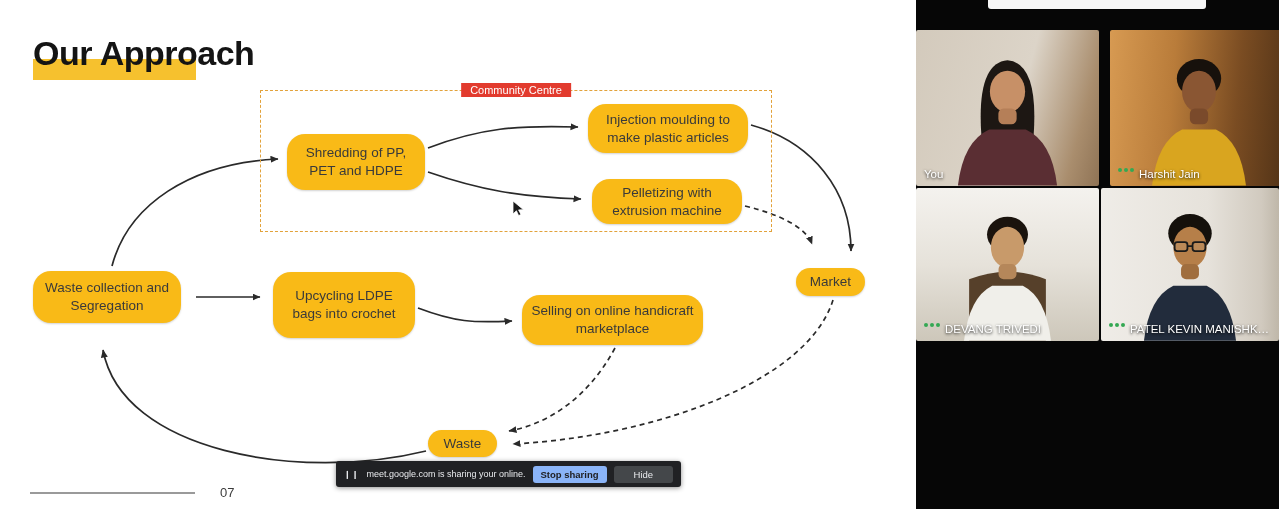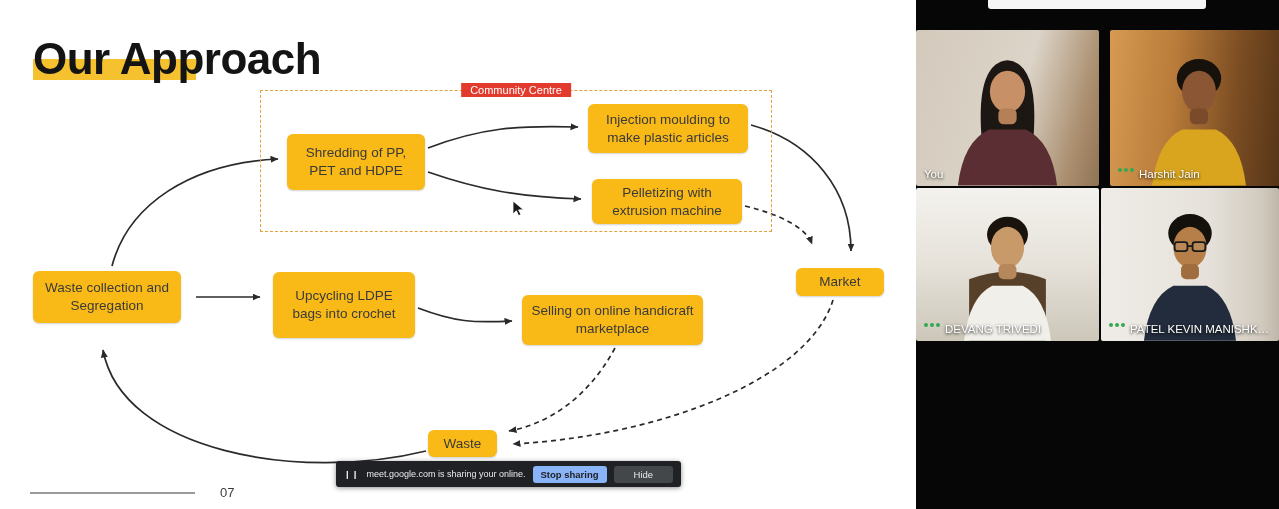--- a/index.html
+++ b/index.html
@@ -2,23 +2,23 @@
 <html><head>
 <meta charset="utf-8">
 <style>
   html,body{margin:0;padding:0;background:#000;}
   .screen{position:relative;width:1279px;height:509px;background:#000;overflow:hidden;
           font-family:"Liberation Sans",sans-serif;}
 
   
   .slide{position:absolute;left:0;top:0;width:916px;height:509px;background:#ffffff;}
   .title-highlight{position:absolute;left:33px;top:59px;width:163px;height:21px;background:#F6C12E;z-index:1;}
-  .slide-title{position:absolute;left:33px;top:34px;margin:0;font-size:44px;font-weight:900;
+  .slide-title{position:absolute;left:33px;top:34px;margin:0;font-size:34px;font-weight:900;
                color:#141414;z-index:2;letter-spacing:-0.5px;}
-  .node{position:absolute;background:#F9BA17;border-radius:6px;display:flex;align-items:center;
+  .node{position:absolute;background:#F9BA17;border-radius:18px;display:flex;align-items:center;
         justify-content:center;text-align:center;color:#3a3a3a;font-size:13.5px;line-height:1.3;
         padding:4px 8px;box-sizing:border-box;box-shadow:0 1px 2px rgba(0,0,0,.18);z-index:3;}
   .community-box{position:absolute;left:260px;top:90px;width:512px;height:142px;
                  border:1.6px dashed #E2A23B;box-sizing:border-box;z-index:2;}
   .community-label{position:absolute;left:50%;top:-8px;transform:translateX(-50%);
                    background:#E23B2E;color:#fff;font-size:11px;padding:1px 9px;white-space:nowrap;}
   .arrows{position:absolute;left:0;top:0;width:916px;height:509px;z-index:2;pointer-events:none;}
   .footer-line{position:absolute;left:30px;top:492px;width:165px;height:2px;background:#9a9a9a;}
   .page-number{position:absolute;left:220px;top:485px;font-size:13px;color:#3c3c3c;}
   .cursor{position:absolute;left:512px;top:200px;z-index:6;}
@@ -95,21 +95,21 @@
     <div class="community-box">
       <div class="community-label">Community Centre</div>
     </div>
 
     <div class="node" style="left:33px;top:271px;width:148px;height:52px;">Waste collection and Segregation</div>
     <div class="node" style="left:287px;top:134px;width:138px;height:56px;">Shredding of PP, PET and HDPE</div>
     <div class="node" style="left:588px;top:104px;width:160px;height:49px;">Injection moulding to make plastic articles</div>
     <div class="node" style="left:592px;top:179px;width:150px;height:45px;">Pelletizing with extrusion machine</div>
     <div class="node" style="left:273px;top:272px;width:142px;height:66px;">Upcycling LDPE bags into crochet</div>
     <div class="node" style="left:522px;top:295px;width:181px;height:50px;">Selling on online handicraft marketplace</div>
-    <div class="node" style="left:796px;top:268px;width:88px;height:28px;">Market</div>
+    <div class="node" style="left:796px;top:268px;width:69px;height:28px;">Market</div>
     <div class="node" style="left:428px;top:430px;width:69px;height:27px;">Waste</div>
 
     <svg class="cursor" width="14" height="18" viewBox="0 0 14 18">
       <path d="M1,1 L1,14 L4.4,10.8 L6.6,15.6 L9,14.5 L6.6,9.9 L11.5,9.7 Z" fill="#1a1a1a" stroke="#fff" stroke-width="0.8"></path>
     </svg>
 
     <div class="footer-line"></div>
     <div class="page-number">07</div>
 
     <div class="share-bar">

